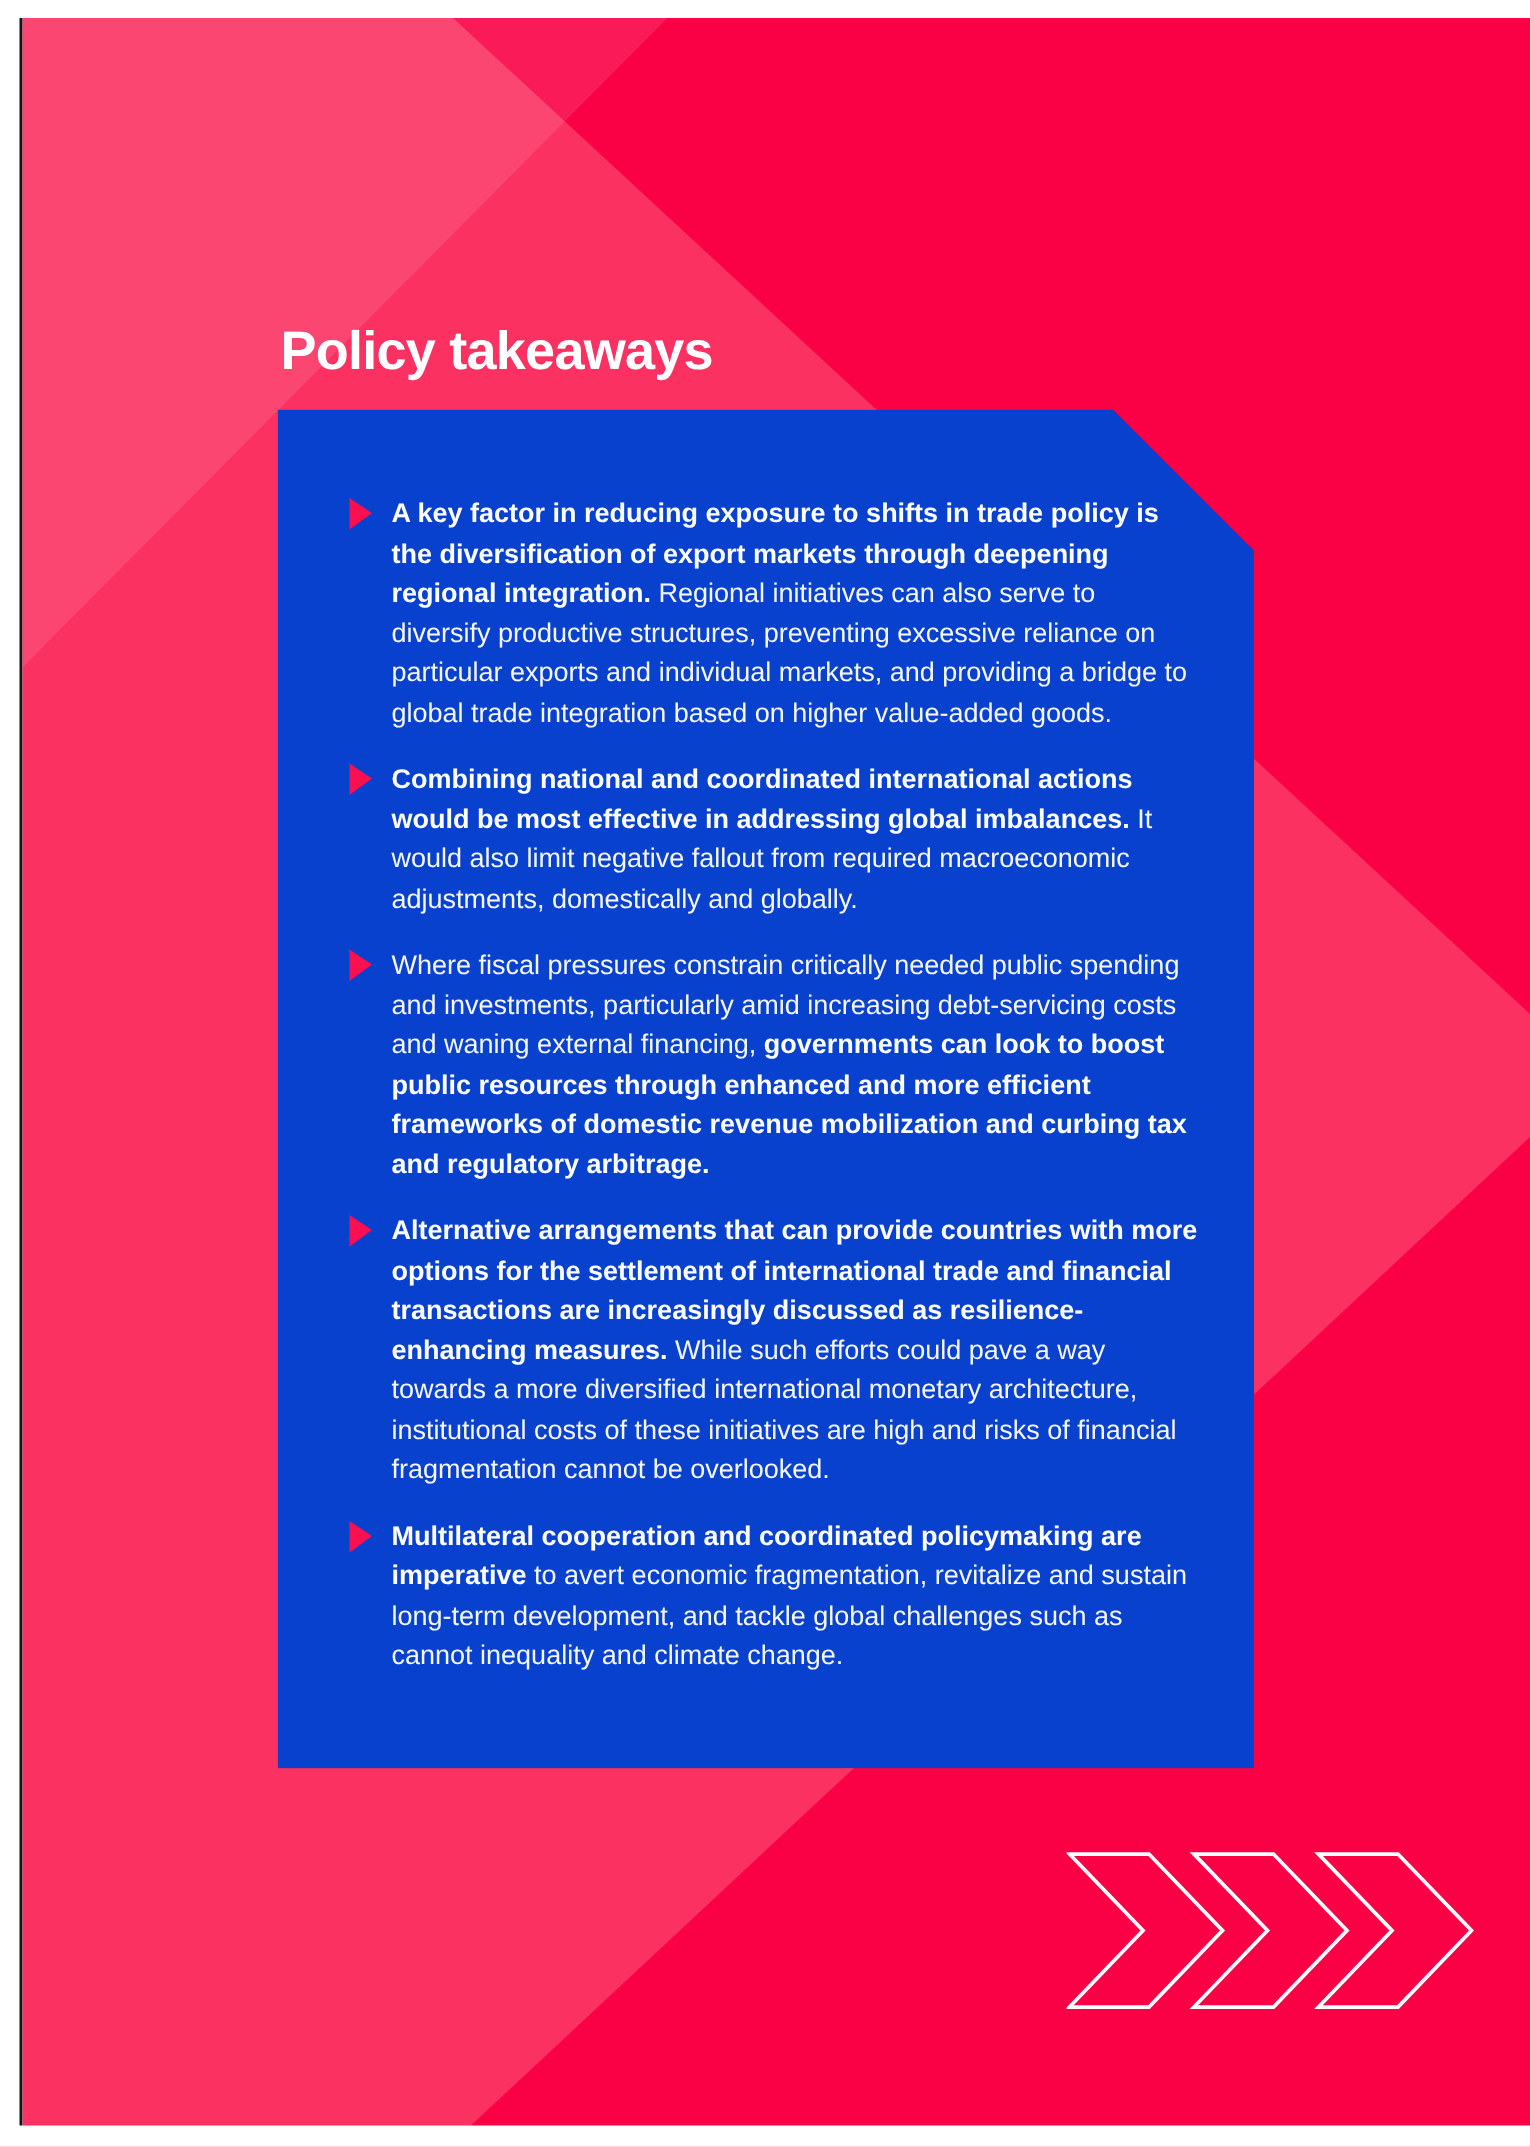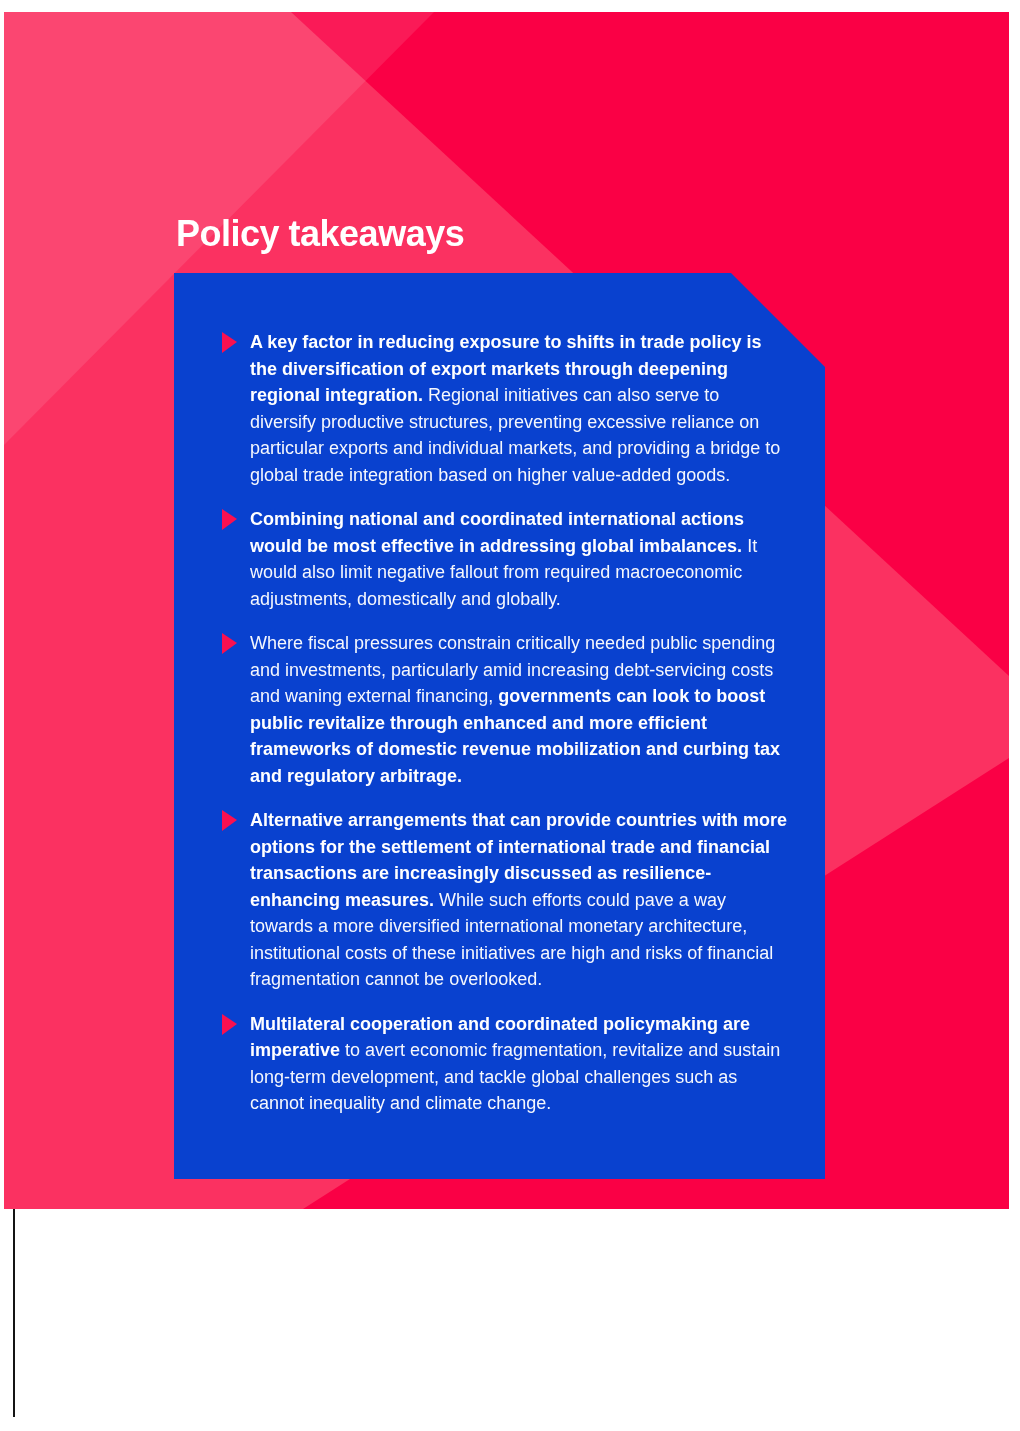--- a/index.html
+++ b/index.html
@@ -1,21 +1,21 @@
 <!DOCTYPE html>
 <html><head>
 <meta charset="utf-8">
 <style>
   html,body{margin:0;padding:0;background:#ffffff;}
   .page{position:relative;width:1020px;height:1431px;background:#ffffff;overflow:hidden;
         font-family:"Liberation Sans","DejaVu Sans",sans-serif;}
   
   .edge-line{position:absolute;left:13px;top:12px;width:2px;height:1405px;}
   
-  .canvas{position:absolute;left:4px;top:12px;width:1005px;height:1197px;overflow:hidden;}
+  .canvas{position:absolute;left:15px;top:12px;width:1005px;height:1405px;overflow:hidden;}
   .shape{position:absolute;left:0;top:0;width:100%;height:100%;}
   .shape.tr{clip-path:polygon(287px 0, 100% 0, 100% 664px);}
   .shape.br{clip-path:polygon(100% 746px, 100% 100%, 299px 100%);}
   .shape.tl{clip-path:polygon(0 0, 430px 0, 0 433px);background:rgba(255,255,255,0.10);}
   .title{position:absolute;left:172px;top:200px;margin:0;color:#ffffff;
          font-size:36px;font-weight:700;letter-spacing:-0.5px;line-height:1.2;white-space:nowrap;}
   
   .panel{position:absolute;left:170px;top:261px;width:651px;height:906px;
          clip-path:polygon(0 0, 557px 0, 100% 94px, 100% 100%, 0 100%);
          box-sizing:border-box;padding:56px 36px 0 76px;}
@@ -45,21 +45,21 @@
           <div class="tk">
             <span class="tri" style="border-left: 15px solid rgb(250, 16, 80);"></span>
             <p><span class="b">A key factor in reducing exposure to shifts in trade policy is the diversification of export markets through deepening regional integration.</span><span class="r"> Regional initiatives can also serve to diversify productive structures, preventing excessive reliance on particular exports and individual markets, and providing a bridge to global trade integration based on higher value-added goods.</span></p>
           </div>
           <div class="tk">
             <span class="tri" style="border-left: 15px solid rgb(250, 16, 80);"></span>
             <p><span class="b">Combining national and coordinated international actions would be most effective in addressing global imbalances.</span><span class="r"> It would also limit negative fallout from required macroeconomic adjustments, domestically and globally.</span></p>
           </div>
           <div class="tk">
             <span class="tri" style="border-left: 15px solid rgb(250, 16, 80);"></span>
-            <p><span class="r">Where fiscal pressures constrain critically needed public spending and investments, particularly amid increasing debt-servicing costs and waning external financing, </span><span class="b">governments can look to boost public revitalize through enhanced and more efficient frameworks of domestic revenue mobilization and curbing tax and regulatory arbitrage.</span></p>
+            <p><span class="r">Where fiscal pressures constrain critically needed public spending and investments, particularly amid increasing debt-servicing costs and waning external financing, </span><span class="b">governments can look to boost public resources through enhanced and more efficient frameworks of domestic revenue mobilization and curbing tax and regulatory arbitrage.</span></p>
           </div>
           <div class="tk">
             <span class="tri" style="border-left: 15px solid rgb(250, 16, 80);"></span>
             <p><span class="b">Alternative arrangements that can provide countries with more options for the settlement of international trade and financial transactions are increasingly discussed as resilience-enhancing measures.</span><span class="r"> While such efforts could pave a way towards a more diversified international monetary architecture, institutional costs of these initiatives are high and risks of financial fragmentation cannot be overlooked.</span></p>
           </div>
           <div class="tk">
             <span class="tri" style="border-left: 15px solid rgb(250, 16, 80);"></span>
             <p><span class="b">Multilateral cooperation and coordinated policymaking are imperative</span><span class="r"> to avert economic fragmentation, revitalize and sustain long-term development, and tackle global challenges such as cannot inequality and climate change.</span></p>
           </div>
         </div>

